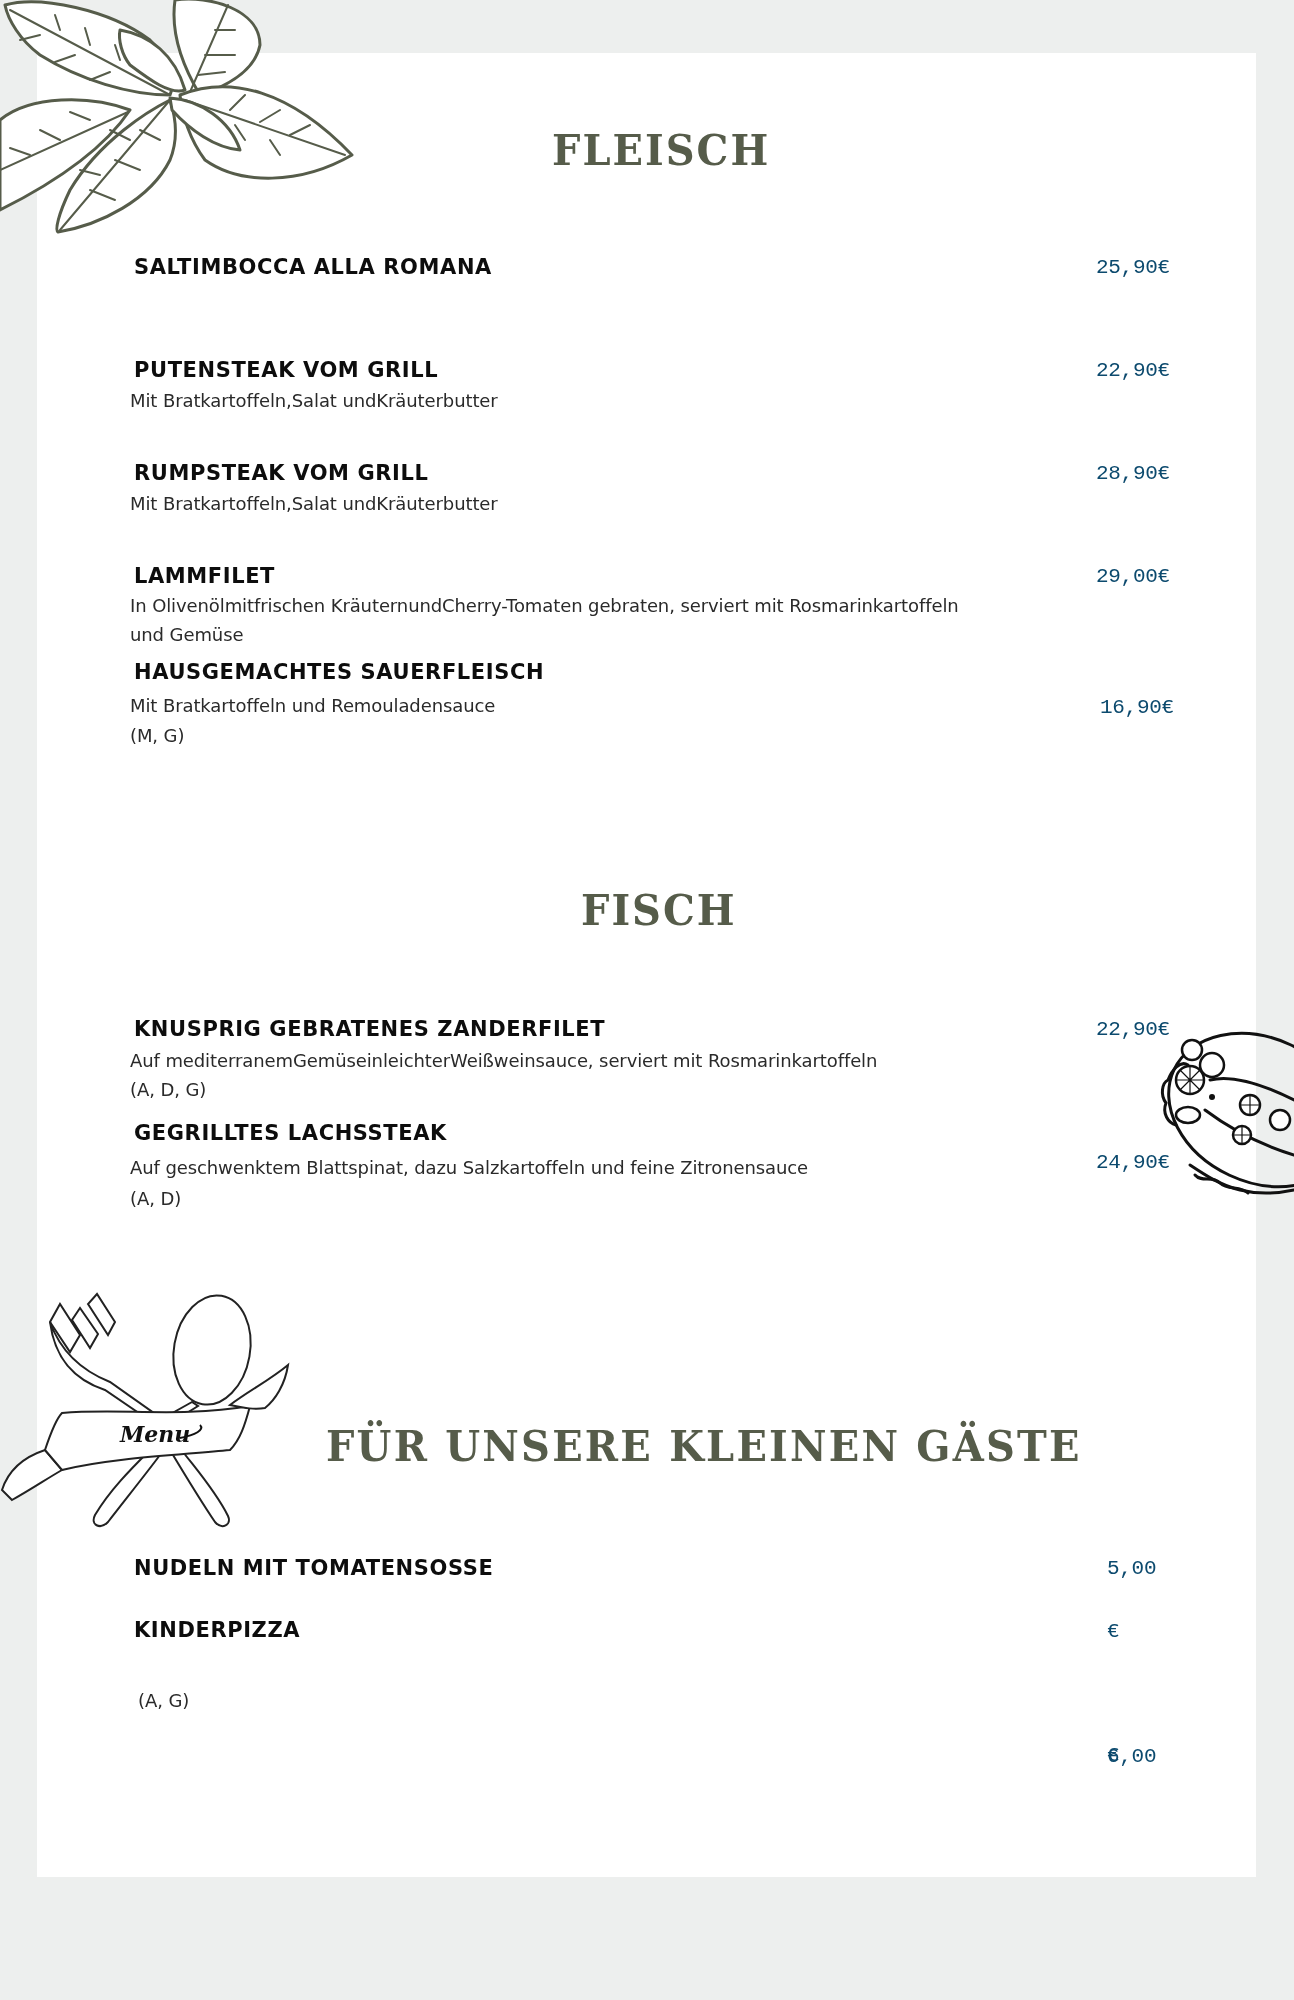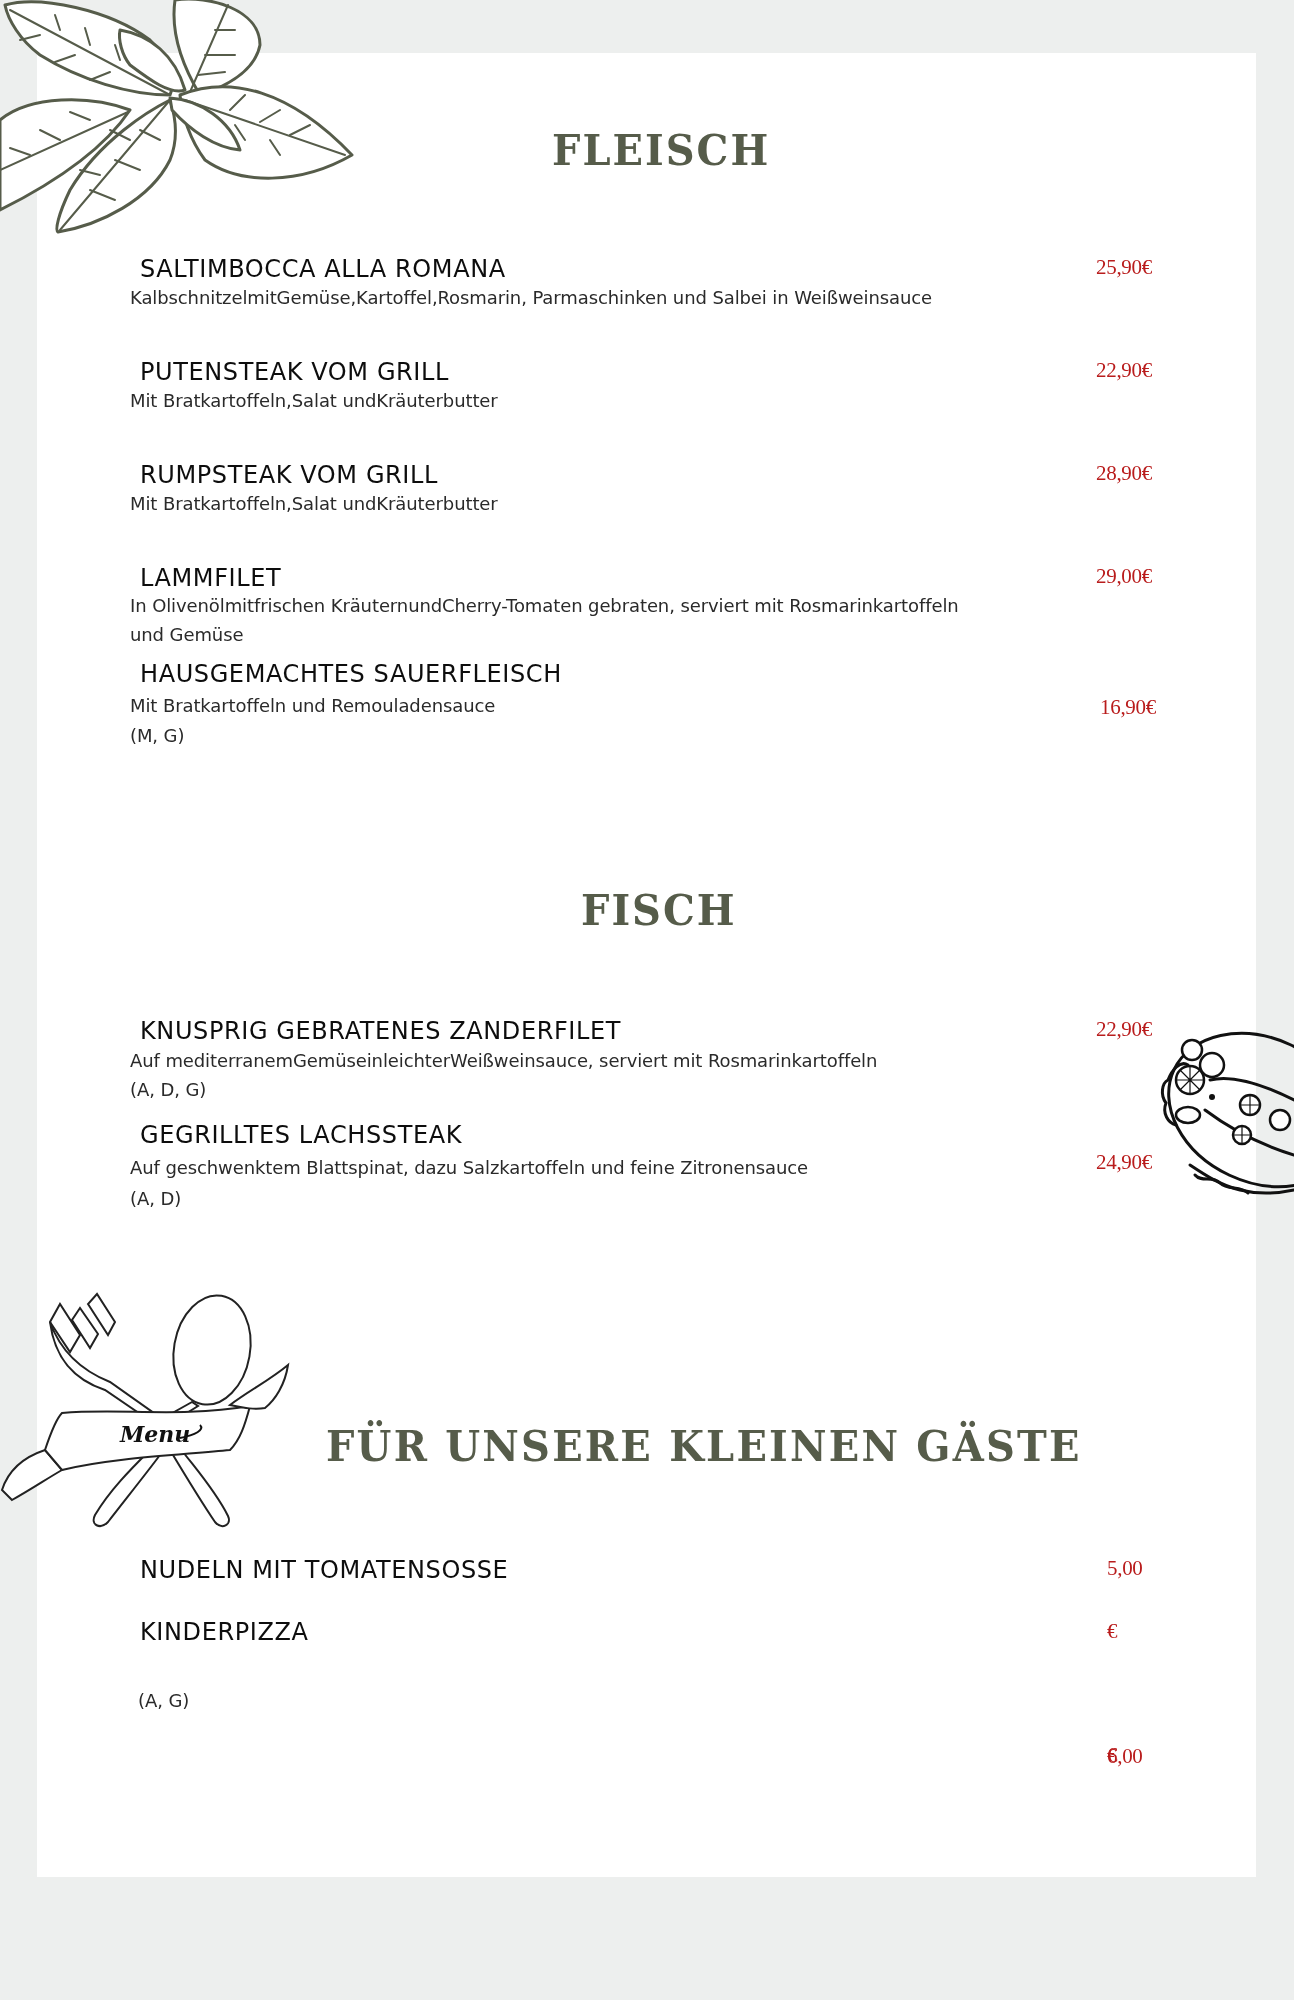--- a/index.html
+++ b/index.html
@@ -22,45 +22,45 @@
       position: absolute;
       font-family: "DejaVu Serif", "Liberation Serif", serif;
       font-weight: bold;
       color: #565c4a;
       letter-spacing: 2px;
       white-space: nowrap;
       transform: scaleY(1.05);
     }
     .item-title {
       position: absolute;
-      left: 140px;
+      left: 134px;
       font-family: "DejaVu Sans", "Liberation Sans", sans-serif;
-      font-weight: normal;
-      font-size: 24px;
+      font-weight: bold;
+      font-size: 21px;
       letter-spacing: 0.6px;
       color: #0d0d0d;
       white-space: nowrap;
       line-height: 1;
     }
     .item-desc {
       position: absolute;
       left: 130px;
       font-family: "DejaVu Sans", "Liberation Sans", sans-serif;
       font-size: 18px;
       font-weight: normal;
       color: #2a2a2a;
       white-space: nowrap;
       line-height: 29px;
       letter-spacing: -0.1px;
     }
     .price {
       position: absolute;
-      font-family: Liberation Serif, serif;
+      font-family: Liberation Mono, monospace;
       font-size: 21px;
-      color: #b91c1c;
+      color: #0c4a6e;
       white-space: nowrap;
       line-height: 1;
       letter-spacing: -0.3px;
     }
     .deco { position: absolute; }
   </style>
 </head>
 <body>
 
 <div class="page">
@@ -93,21 +93,20 @@
       <path d="M170,100 L60,230"></path>
       <path d="M140,130 L160,140 M115,160 L140,170 M90,190 L115,200 M130,140 L110,130 M100,175 L80,170"></path>
       <path d="M128,112 L0,170"></path>
       <path d="M90,120 L70,112 M60,140 L40,130 M30,155 L10,148"></path>
     </g>
   </svg>
 
   <div class="section-title" style="left:552px;top:126px;font-size:40px;">FLEISCH</div>
 
   <div class="item-title" style="top:257px;">SALTIMBOCCA ALLA ROMANA</div>
-  <div class="item-desc" style="top:283px;">KalbschnitzelmitGemüse,Kartoffel,Rosmarin, Parmaschinken und Salbei in Weißweinsauce</div>
   <div class="price" style="left:1096px;top:257px;">25,90€</div>
 
   <div class="item-title" style="top:360px;">PUTENSTEAK VOM GRILL</div>
   <div class="item-desc" style="top:386px;">Mit Bratkartoffeln,Salat undKräuterbutter</div>
   <div class="price" style="left:1096px;top:360px;">22,90€</div>
 
   <div class="item-title" style="top:463px;">RUMPSTEAK VOM GRILL</div>
   <div class="item-desc" style="top:489px;">Mit Bratkartoffeln,Salat undKräuterbutter</div>
   <div class="price" style="left:1096px;top:463px;">28,90€</div>
 

